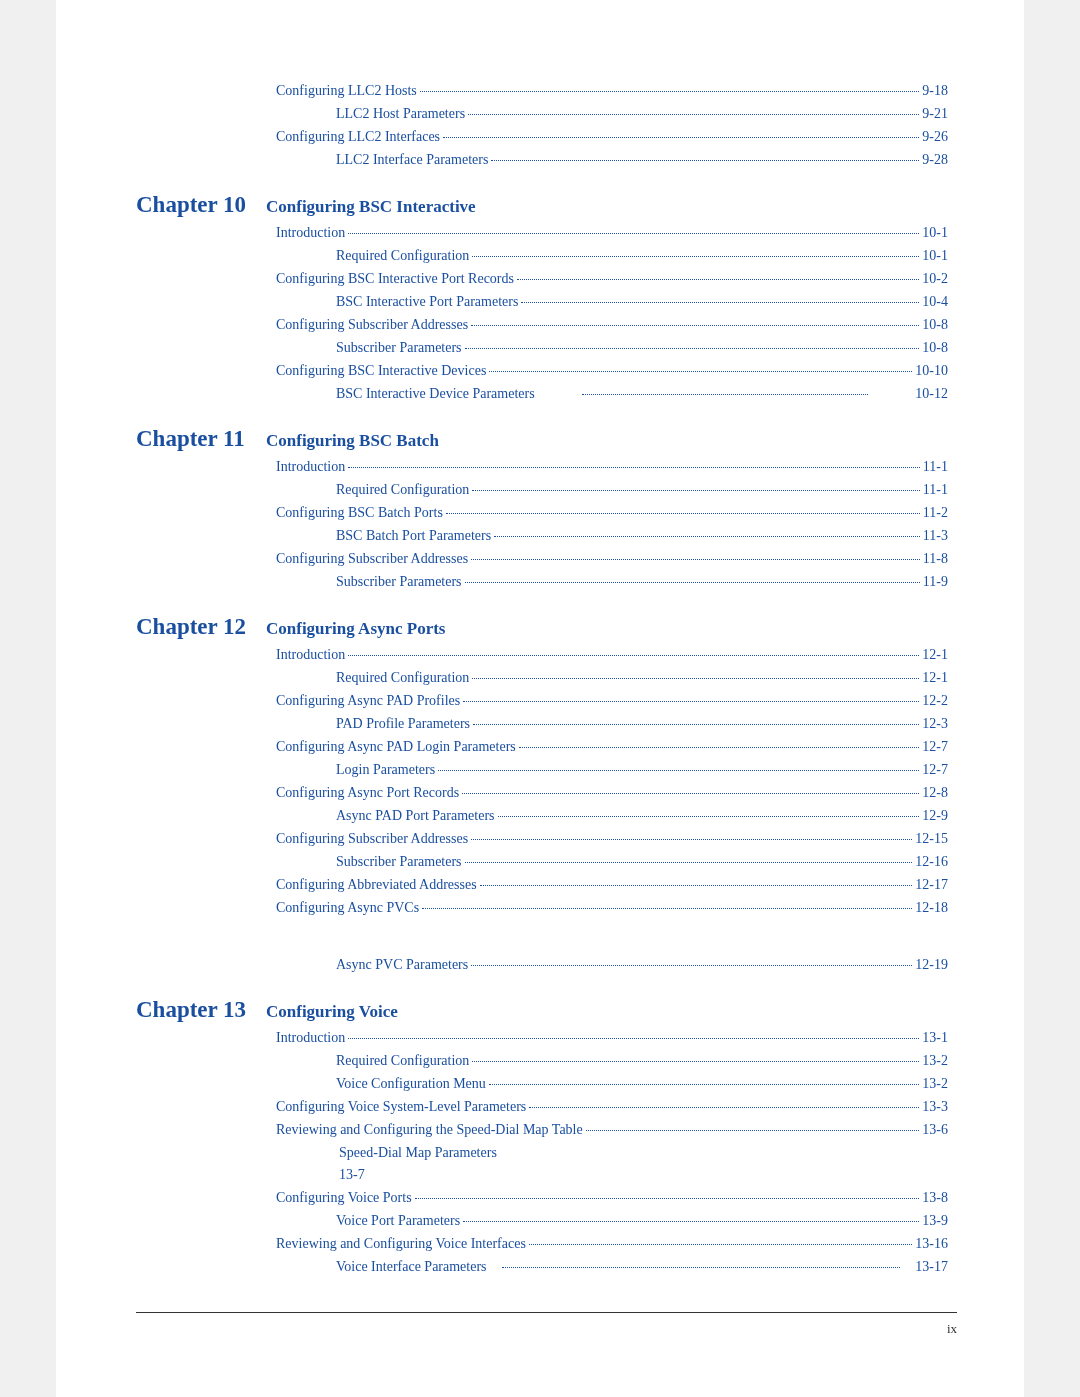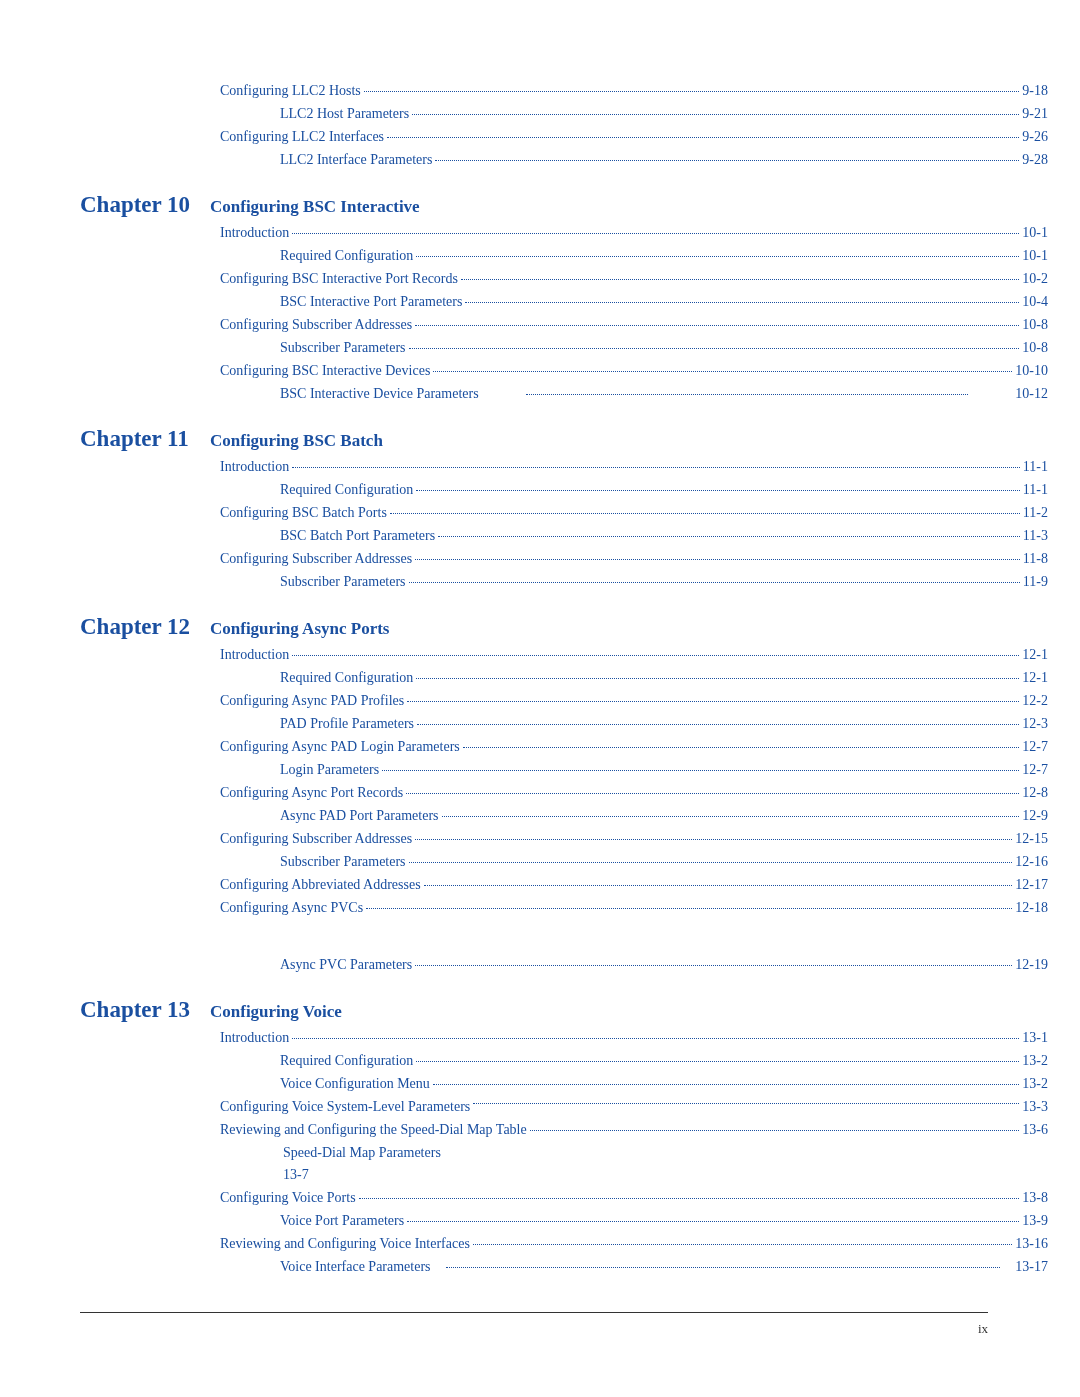--- a/index.html
+++ b/index.html
@@ -5,25 +5,25 @@
     * { margin: 0; padding: 0; box-sizing: border-box; }
     body {
       background: #f0f0f0;
       display: flex;
       justify-content: center;
       align-items: flex-start;
       min-height: 100vh;
       font-family: "Times New Roman", Times, serif;
     }
     .page {
-      width: 1080px;
+      width: 968px;
       min-height: 1397px;
       background: #ffffff;
       position: relative;
-      padding: 60px 32px 80px 80px;
+      padding: 60px 76px 80px 80px;
     }
     .toc-container {
       padding-top: 20px;
     }
     .toc-entry {
       display: flex;
       align-items: baseline;
       margin-bottom: 2px;
       font-size: 14px;
       line-height: 1.5;
@@ -65,21 +65,21 @@
       font-size: 17px;
       font-weight: bold;
     }
     .top-entries {
       margin-bottom: 18px;
     }
     .footer-line {
       position: absolute;
       bottom: 60px;
       left: 80px;
-      right: 92px;
+      right: 67px;
       border-top: 1px solid #333;
       padding-top: 8px;
       display: flex;
       justify-content: flex-end;
       font-size: 13px;
       color: #333;
     }
   </style>
 </head>
 <body>
@@ -277,21 +277,21 @@
           <div class="toc-entry" style="padding-left: 200px;">
       <span class="label">Required Configuration</span>
       <span class="dots"></span>
       <span class="page-num">13-2</span>
     </div>
           <div class="toc-entry" style="padding-left: 200px;">
       <span class="label">Voice Configuration Menu</span>
       <span class="dots"></span>
       <span class="page-num">13-2</span>
     </div>
-          <div class="toc-entry" style="padding-left: 140px; align-items: center;">
+          <div class="toc-entry" style="padding-left: 140px;">
       <span class="label">Configuring Voice System-Level Parameters</span>
       <span class="dots"></span>
       <span class="page-num">13-3</span>
     </div>
           <div class="toc-entry" style="padding-left: 140px;">
       <span class="label">Reviewing and Configuring the Speed-Dial Map Table</span>
       <span class="dots"></span>
       <span class="page-num">13-6</span>
     </div>
           <div class="toc-entry" style="padding-left: 200px; flex-direction: column;">

